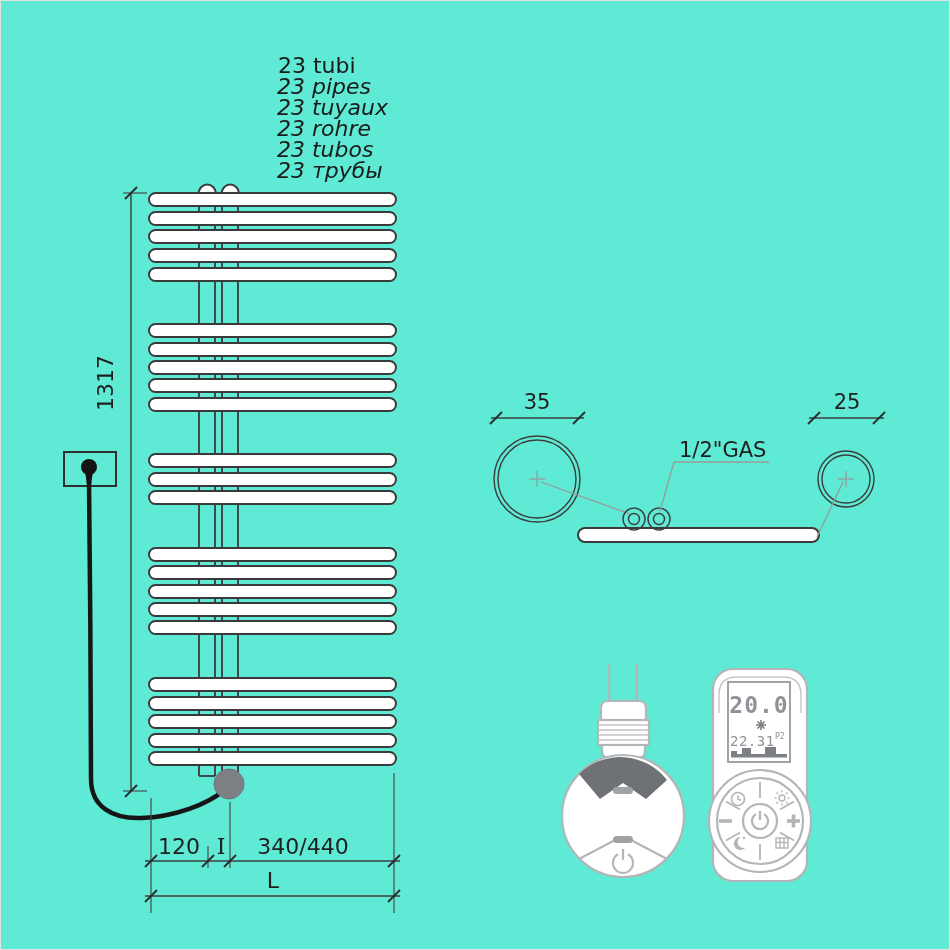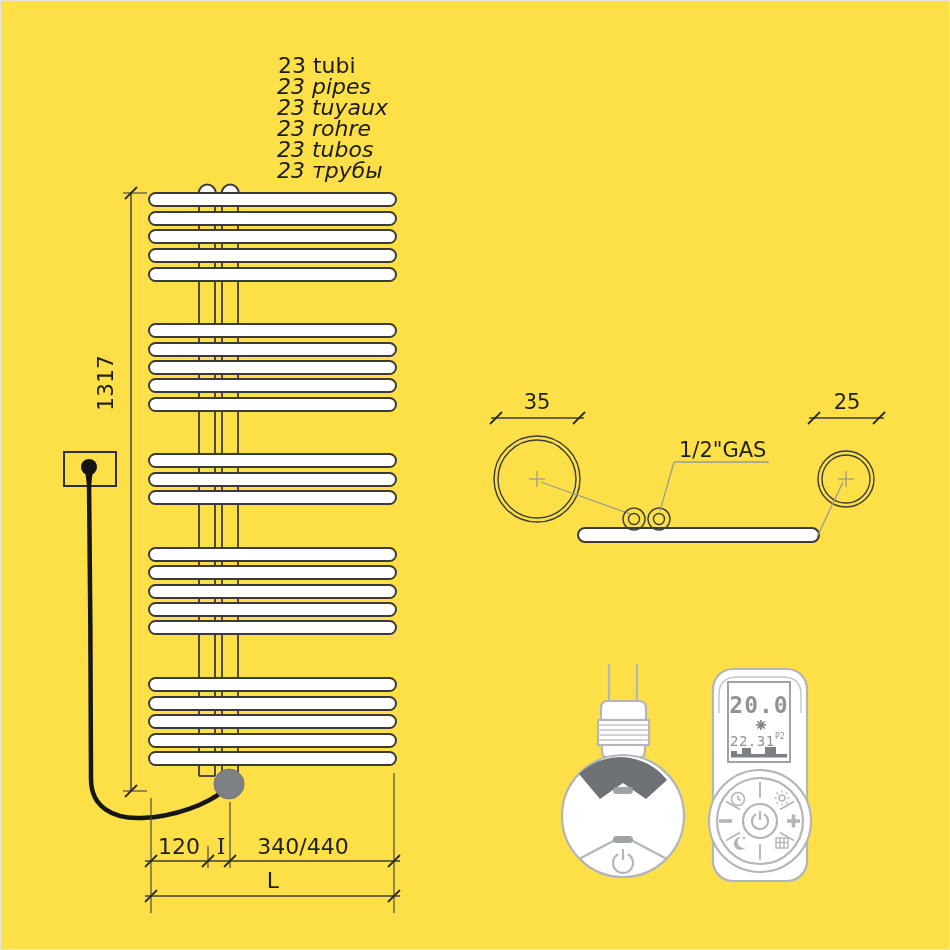--- a/index.html
+++ b/index.html
@@ -1,17 +1,17 @@
 <!DOCTYPE html>
 <html><head>
 <meta charset="utf-8">
 <style>
   html,body{margin:0;padding:0;background:#fff;}
   .stage{
-    position:relative;width:948px;height:948px;background:#fde047;
+    position:relative;width:948px;height:948px;background:#5eead4;
     border:1px solid #e3e3e3;overflow:hidden;
     font-family:"DejaVu Sans", sans-serif;
   }
   svg{position:absolute;left:0;top:0;}
   
   .ln   {stroke:#2f2f2f;stroke-width:2;fill:none;}
   .thin {stroke:#3c3c3c;stroke-width:1.4;fill:none;}
   .ext  {stroke:#4a4a4a;stroke-width:1.2;fill:none;}
   .tick {stroke:#2b2b2b;stroke-width:1.8;fill:none;}
   .lead {stroke:#9a9a9a;stroke-width:1.3;fill:none;}

